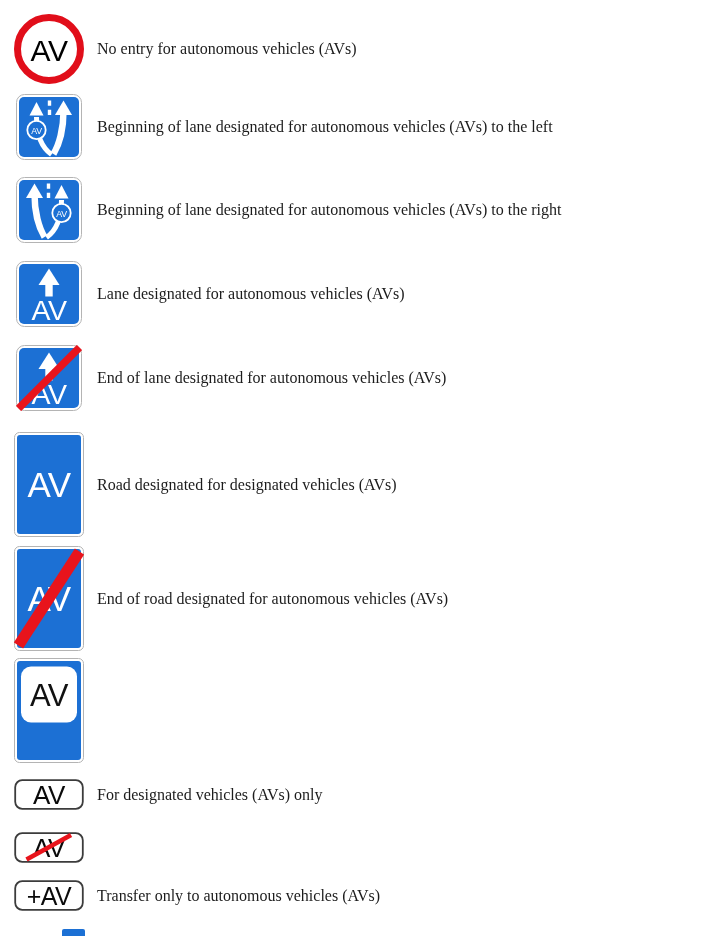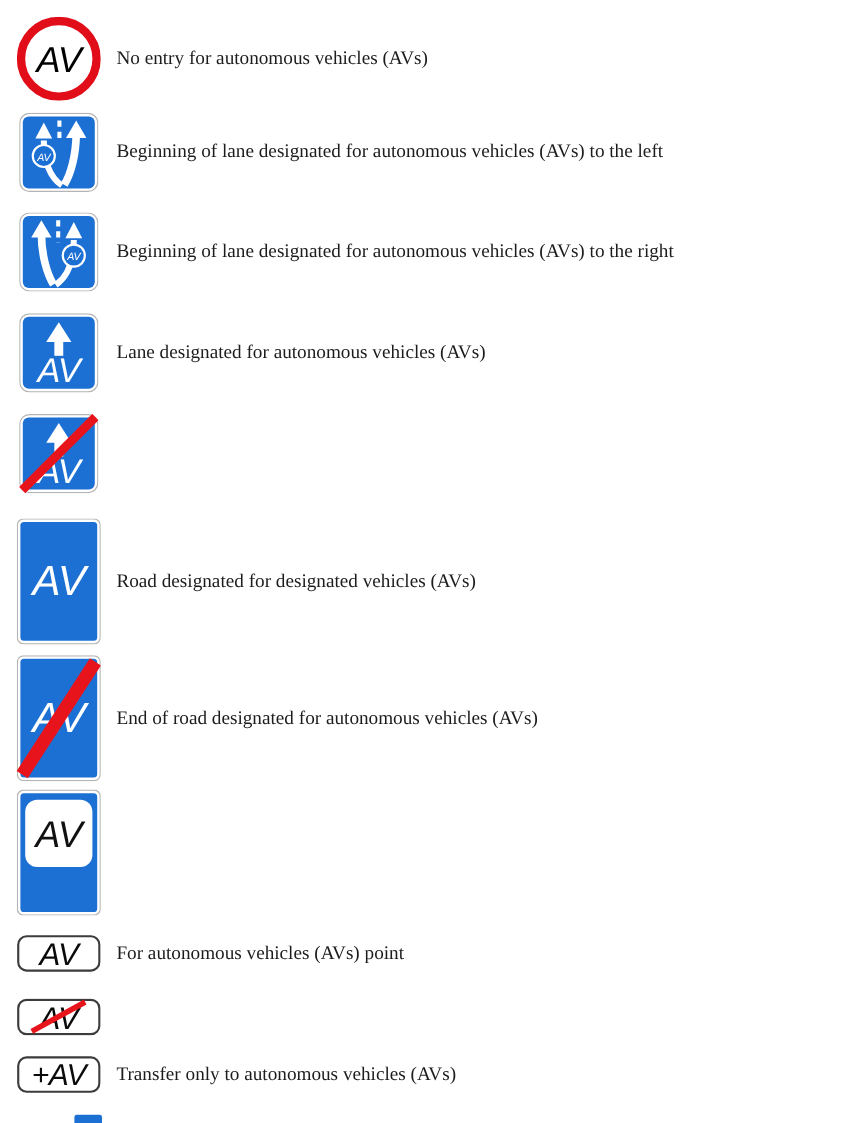--- a/index.html
+++ b/index.html
@@ -6,21 +6,21 @@
   body {
     width:723px; height:936px;
     background:#ffffff;
     font-family:"Liberation Sans", sans-serif;
     position:relative;
     overflow:hidden;
   }
   .row { position:absolute; left:0; display:flex; align-items:center; }
   .icon-cell {
     width:70px; margin-left:14px; flex-shrink:0;
-    display:flex; justify-content:center; font-style:italic;
+    display:flex; justify-content:center; 
   }
   .label {
     margin-left:13px;
     font-size:16px;
     color:#1c1c1c;
     white-space:nowrap;
     font-family:Liberation Serif, serif;
   }
   .sign-text {
     font-family:"Liberation Sans", sans-serif;
@@ -97,20 +97,21 @@
   <div class="icon-cell">
     <svg width="66" height="66" viewBox="0 0 66 66">
       <rect x="0.5" y="0.5" width="65" height="65" rx="8" fill="#ffffff" stroke-width="1" stroke="#b4b4b4"></rect>
       <rect x="3" y="3" width="60" height="60" rx="5" fill="#1c70d4"></rect>
       <polygon points="33,7.5 22.5,24 43.5,24" fill="#ffffff"></polygon>
       <rect x="29.3" y="22" width="7.4" height="13.5" fill="#ffffff"></rect>
       <text class="sign-text" x="33" y="48.5" font-size="28.5" fill="#ffffff" text-anchor="middle" dominant-baseline="central">AV</text>
       <line x1="2.5" y1="63.5" x2="63.5" y2="2.5" stroke-width="7.4" stroke="#e8141c"></line>
     </svg>
   </div>
+  <div class="label">End of lane designated for autonomous vehicles (AVs)</div>
 </div>
 
 <div class="row" style="top:432px;height:105px">
   <div class="icon-cell">
     <svg width="70" height="105" viewBox="0 0 70 105">
       <rect x="0.5" y="0.5" width="69" height="104" rx="5" fill="#ffffff" stroke-width="1" stroke="#b4b4b4"></rect>
       <rect x="3" y="3" width="64" height="99" rx="3" fill="#1c70d4"></rect>
       <text class="sign-text" x="35" y="52.5" font-size="35" fill="#ffffff" text-anchor="middle" dominant-baseline="central">AV</text>
     </svg>
   </div>
@@ -140,21 +141,21 @@
   </div>
 </div>
 
 <div class="row" style="top:779px;height:31px">
   <div class="icon-cell">
     <svg width="70" height="31" viewBox="0 0 70 31">
       <rect x="1.2" y="1.2" width="67.6" height="28.6" rx="7" fill="#ffffff" stroke-width="1.8" stroke="#3c3c3c"></rect>
       <text class="sign-text" x="35" y="16.4" font-size="26" text-anchor="middle" dominant-baseline="central" fill="#0a0a0a">AV</text>
     </svg>
   </div>
-  <div class="label">For autonomous vehicles (AVs) point</div>
+  <div class="label">For designated vehicles (AVs) only</div>
 </div>
 
 <div class="row" style="top:832px;height:31px">
   <div class="icon-cell">
     <svg width="70" height="31" viewBox="0 0 70 31">
       <rect x="1.2" y="1.2" width="67.6" height="28.6" rx="7" fill="#ffffff" stroke-width="1.8" stroke="#3c3c3c"></rect>
       <text class="sign-text" x="35" y="16.4" font-size="26" text-anchor="middle" dominant-baseline="central" fill="#0a0a0a">AV</text>
       <line x1="12.5" y1="27.5" x2="57" y2="3" stroke-width="4.6" stroke="#e8141c"></line>
     </svg>
   </div>

